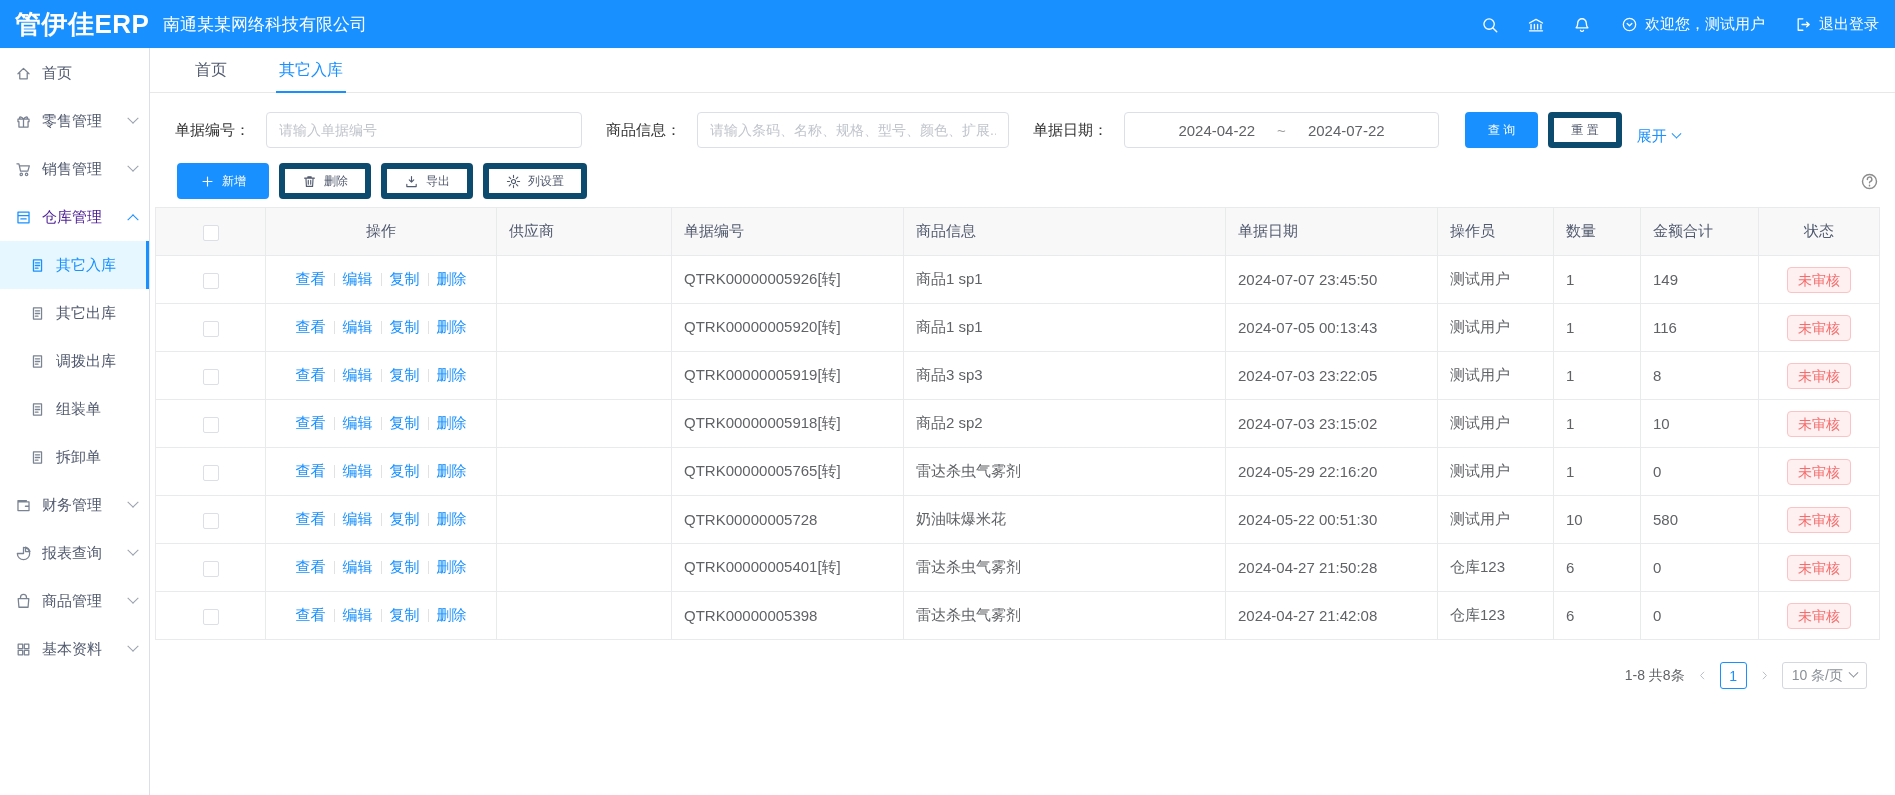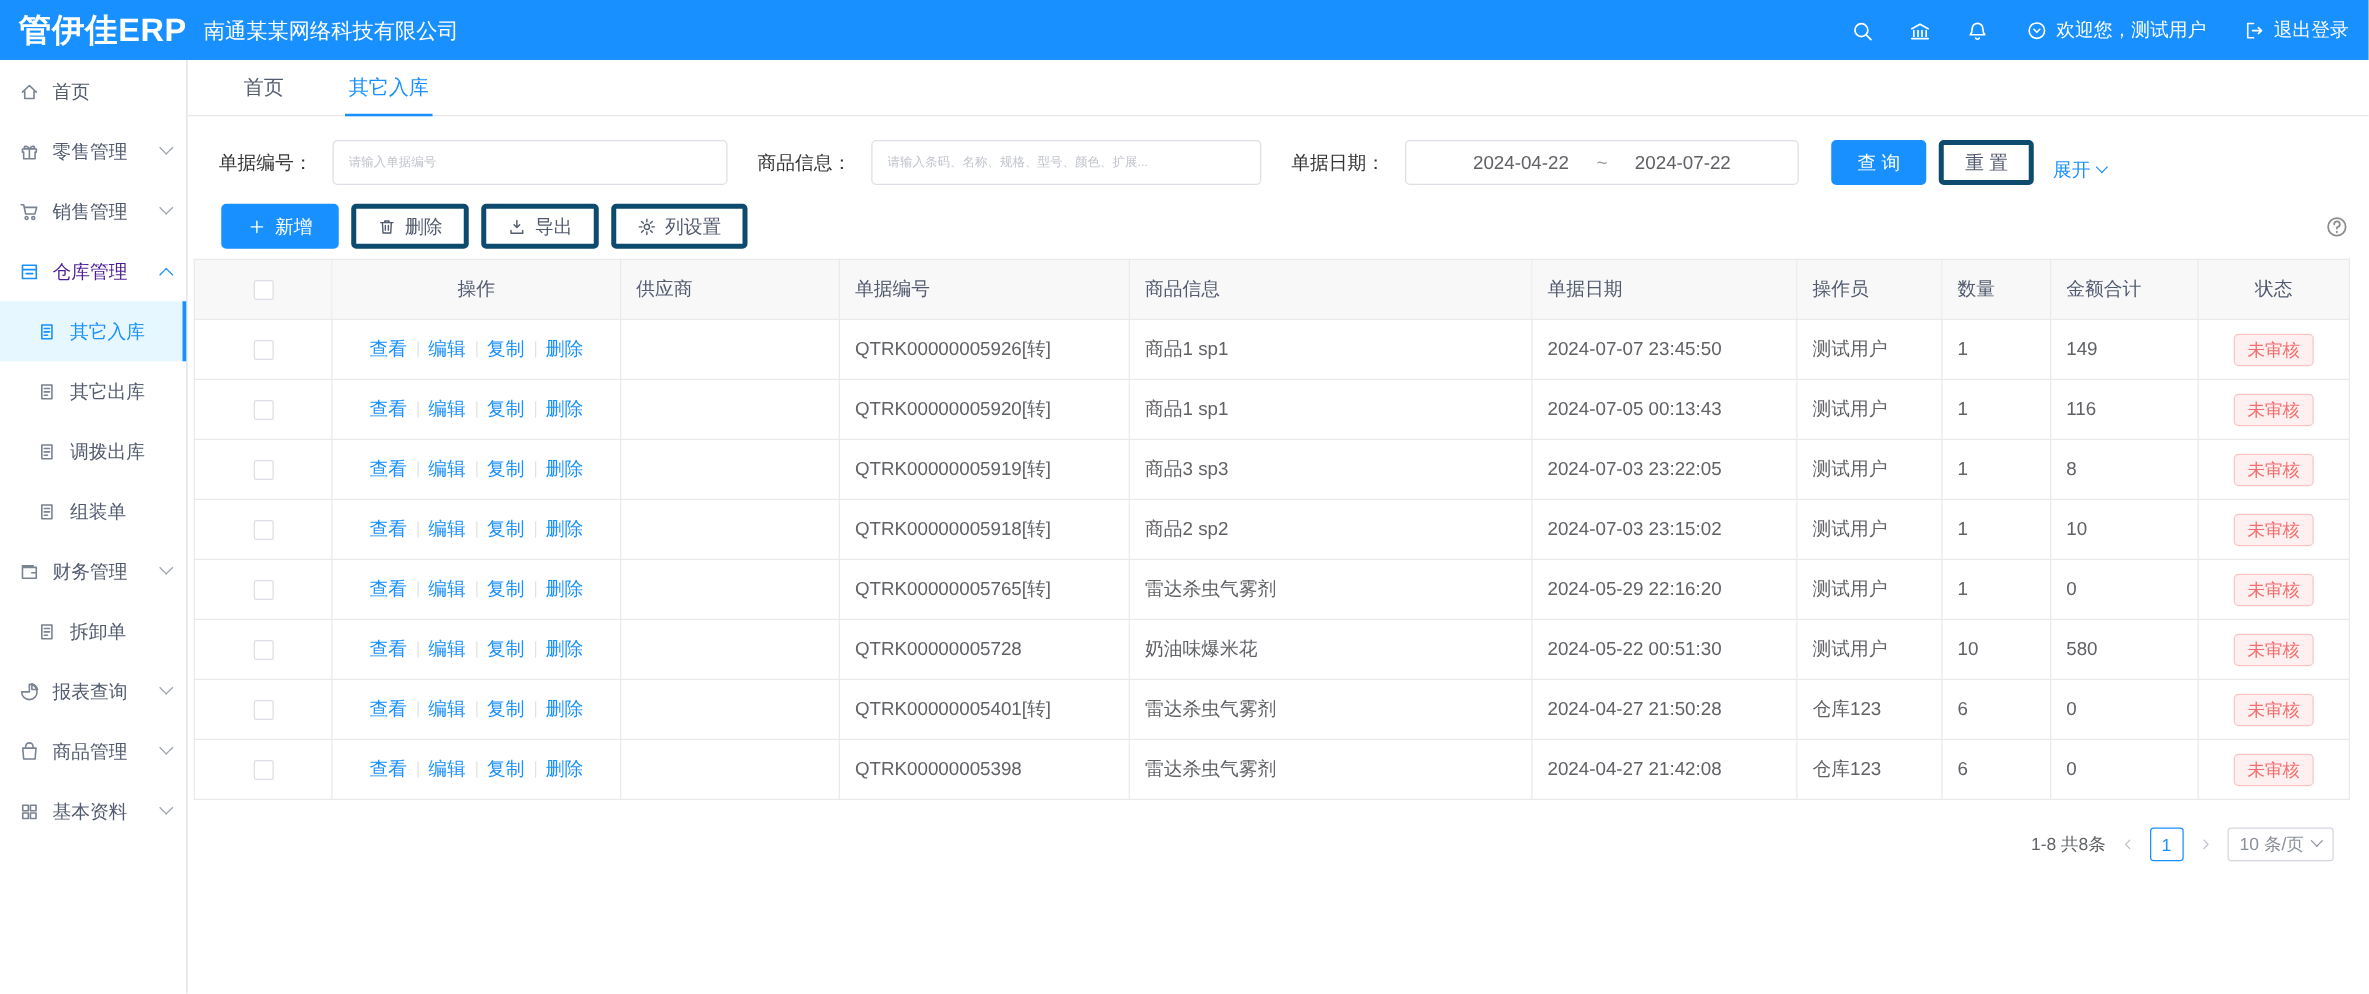--- a/index.html
+++ b/index.html
@@ -43,26 +43,26 @@
   
   .tabbar { height:45px; flex:none; border-bottom:1px solid #e8e8e8; display:flex; align-items:stretch; padding-left:42px; gap:46px; }
   .tab { font-size:16px; color:#515a6e; display:flex; align-items:center; position:relative; cursor:pointer; padding:0 3px; }
   .tab.active { color:#1890ff; }
   .tab.active::after { content:""; position:absolute; left:0; right:0; bottom:-1px; height:2px; background:#1890ff; }
 
   
   .filterbar { display:flex; align-items:center; margin-top:19px; padding-left:25px; font-size:15px; color:#333; flex:none; }
   .f-label { white-space:nowrap; }
   .ml24 { margin-left:24px; }
-  .f-input { height:36px; border:1px solid #dcdfe6; border-radius:4px; padding:0 12px; font-size:10px; color:#333; margin-left:16px; outline:none; background:#fff; }
+  .f-input { height:36px; border:1px solid #dcdfe6; border-radius:4px; padding:0 12px; font-size:14px; color:#333; margin-left:16px; outline:none; background:#fff; }
   .f-input::placeholder { color:#c0c4cc; }
   .w316 { width:316px; } .w312 { width:312px; }
   .daterange { width:315px; height:36px; border:1px solid #dcdfe6; border-radius:4px; display:flex; align-items:center; justify-content:center; gap:22px; font-size:15px; color:#606266; margin-left:16px; cursor:pointer; background:#fff; }
   .dsep { color:#999; }
-  .btn { height:36px; padding:0 17px; border:4px solid #0c4a6e; border-radius:4px; background:#fff; color:#515a6e; font-size:15px; cursor:pointer; display:inline-flex; align-items:center; gap:7px; font-family:inherit; }
+  .btn { height:36px; padding:0 17px; border:6px solid #0c4a6e; border-radius:4px; background:#fff; color:#515a6e; font-size:12px; cursor:pointer; display:inline-flex; align-items:center; gap:7px; font-family:inherit; }
   .btn.primary { background:#1890ff; border-color:#1890ff; color:#fff; }
   .ml26 { margin-left:26px; } .ml10 { margin-left:10px; }
   .b-ico { width:15px; height:15px; display:inline-block; }
   .b-ico svg { width:100%; height:100%; display:block; }
   .expand { color:#1890ff; margin-left:15px; font-size:15px; display:inline-flex; align-items:center; gap:6px; cursor:pointer; text-decoration:none;margin-top:12px; }
   .chev-sm { width:7px; height:7px; border-right:1.5px solid currentColor; border-bottom:1.5px solid currentColor; transform:rotate(45deg) translate(-2px,-2px); display:inline-block; }
 
   
   .toolbar { display:flex; align-items:center; margin-top:15px; padding:0 16px 0 27px; gap:10px; flex:none; }
   .help { margin-left:auto; width:19px; height:19px; color:#8c8c8c; cursor:pointer; }
@@ -212,38 +212,38 @@
         <div class="s-item sub">
           <span class="s-ico">
             <svg viewBox="0 0 16 16" fill="none" stroke="currentColor" stroke-width="1.2" stroke-linecap="round" stroke-linejoin="round">
               <path d="M4.2 2.8h7.6v10.4H4.2zM6 5.5h4M6 8h4M6 10.5h2.5"></path>
             </svg>
           </span>
           <span class="s-label">组装单</span>
 
         </div>
 
+        <div class="s-item sub">
+          <span class="s-ico">
+            <svg viewBox="0 0 16 16" fill="none" stroke="currentColor" stroke-width="1.2" stroke-linecap="round" stroke-linejoin="round">
+              <path d="M4.2 2.8h7.6v10.4H4.2zM6 5.5h4M6 8h4M6 10.5h2.5"></path>
+            </svg>
+          </span>
+          <span class="s-label">拆卸单</span>
+
+        </div>
+
         <div class="s-item chev-down">
           <span class="s-ico">
             <svg viewBox="0 0 16 16" fill="none" stroke="currentColor" stroke-width="1.2" stroke-linecap="round" stroke-linejoin="round">
               <path d="M2.8 4.6h10.4v8.2H2.8zM2.8 4.6V3.4h8M9.8 8.7h3.4"></path>
             </svg>
           </span>
           <span class="s-label">财务管理</span>
           <span class="chev"></span>
-        </div>
-
-        <div class="s-item sub">
-          <span class="s-ico">
-            <svg viewBox="0 0 16 16" fill="none" stroke="currentColor" stroke-width="1.2" stroke-linecap="round" stroke-linejoin="round">
-              <path d="M4.2 2.8h7.6v10.4H4.2zM6 5.5h4M6 8h4M6 10.5h2.5"></path>
-            </svg>
-          </span>
-          <span class="s-label">拆卸单</span>
-
         </div>
 
         <div class="s-item chev-down">
           <span class="s-ico">
             <svg viewBox="0 0 16 16" fill="none" stroke="currentColor" stroke-width="1.2" stroke-linecap="round" stroke-linejoin="round">
               <path d="M8 8V2.2A5.8 5.8 0 1 1 2.2 8zM9.9 1.9a6.1 6.1 0 0 1 4.2 4.3H9.9z"></path>
             </svg>
           </span>
           <span class="s-label">报表查询</span>
           <span class="chev"></span>

